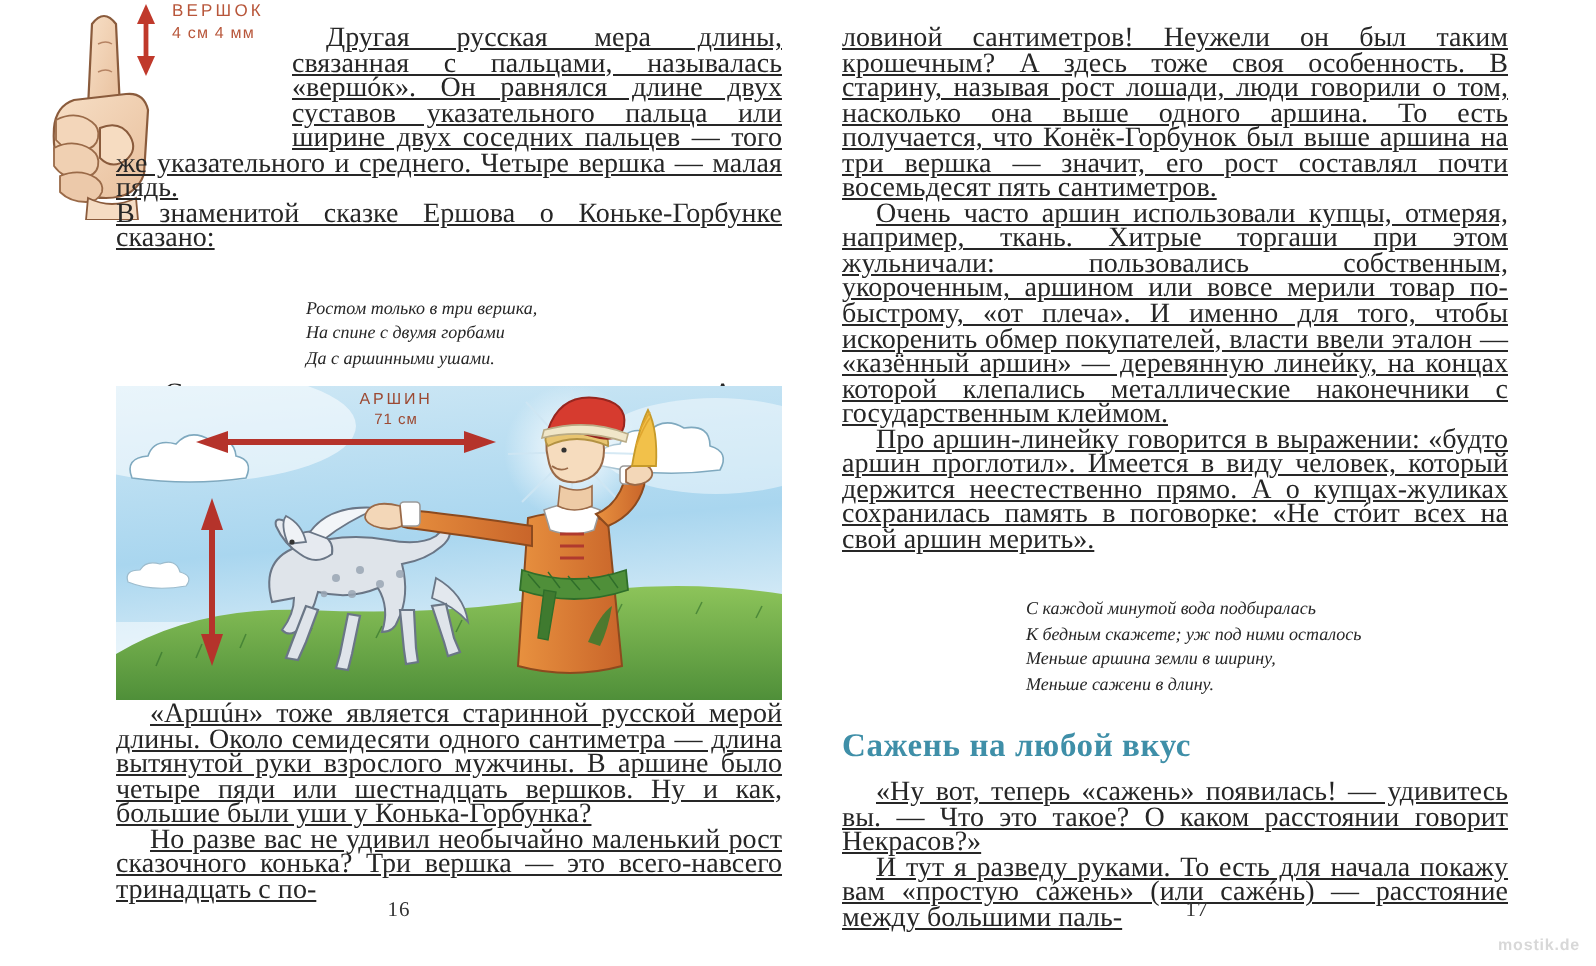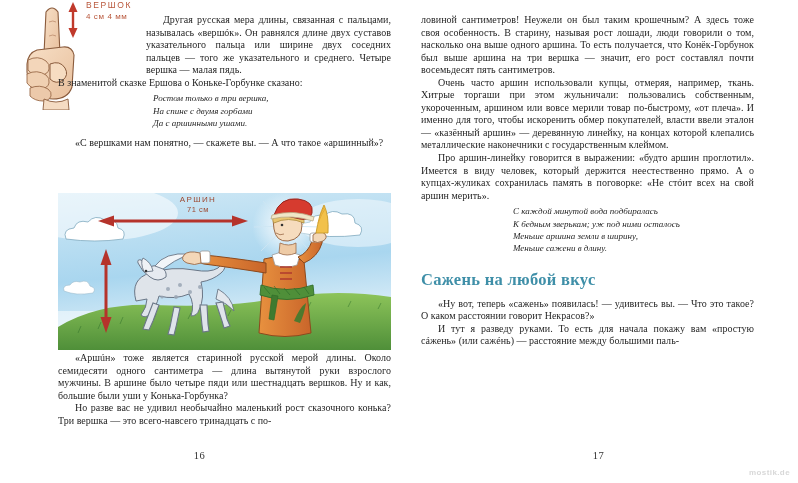--- a/index.html
+++ b/index.html
@@ -34,33 +34,34 @@
   .col {
     position: absolute;
     top: 14px;
     width: 333px;
   }
   .page-left  .col { left: 58px; }
   .page-right .col { left: 22px; }
 
   p.body {
     margin: 0 0 0 0;
-    font-size: 10px;
+    font-size: 14px;
     line-height: 12.55px;
     text-align: justify;
     text-indent: 17px;
     letter-spacing: 0.02px;
     color: #262626;
     font-family: "Liberation Serif", serif;
+    text-decoration: underline;
     -webkit-font-smoothing: antialiased;
   }
   p.body.noindent { text-indent: 0; }
 
   .verse {
-    margin: 3px 0 7px 0;
+    margin: 21px 0 7px 0;
     font-style: italic;
     font-size: 9.0px;
     line-height: 12.4px;
     color: #262626;
     text-align: left;
   }
   .page-left .verse { padding-left: 95px; }
   .page-right .verse { padding-left: 92px; }
 
   .heading {
@@ -341,21 +342,21 @@
   </div>
 
   <div class="page page-right">
     <div class="col">
       <p class="body noindent">ловиной сантиметров! Неужели он был таким крошечным? А здесь тоже своя особенность. В старину, называя рост лошади, люди говорили о том, насколько она выше одного аршина. То есть получается, что Конёк-Горбунок был выше аршина на три вершка — значит, его рост составлял почти восемьдесят пять сантиметров.</p>
       <p class="body">Очень часто аршин использовали купцы, отмеряя, например, ткань. Хитрые торгаши при этом жульничали: пользовались собственным, укороченным, аршином или вовсе мерили товар по-быстрому, «от плеча». И именно для того, чтобы искоренить обмер покупателей, власти ввели эталон — «казённый аршин» — деревянную линейку, на концах которой клепались металлические наконечники с государственным клеймом.</p>
       <p class="body">Про аршин-линейку говорится в выражении: «будто аршин проглотил». Имеется в виду человек, который держится неестественно прямо. А о купцах-жуликах сохранилась память в поговорке: «Не стóит всех на свой аршин мерить».</p>
 
       <div class="verse">
         <div>С каждой минутой вода подбиралась</div>
-        <div>К бедным зверькам; уж под ними осталось</div>
+        <div>К бедным скажете; уж под ними осталось</div>
         <div>Меньше аршина земли в ширину,</div>
         <div>Меньше сажени в длину.</div>
       </div>
 
       <h2 class="heading">Сажень на любой вкус</h2>
 
       <p class="body">«Ну вот, теперь «сажень» появилась! — удивитесь вы. — Что это такое? О каком расстоянии говорит Некрасов?»</p>
       <p class="body">И тут я разведу руками. То есть для начала покажу вам «простую сáжень» (или сажéнь) — расстояние между большими паль-</p>
     </div>
 

